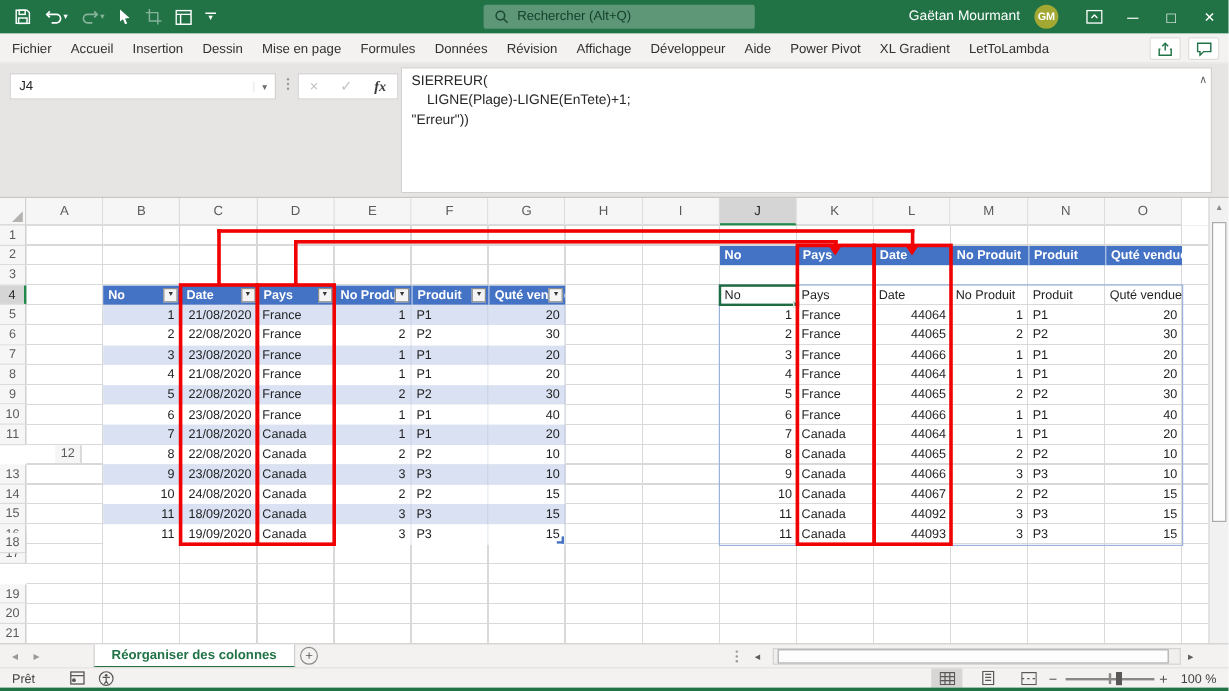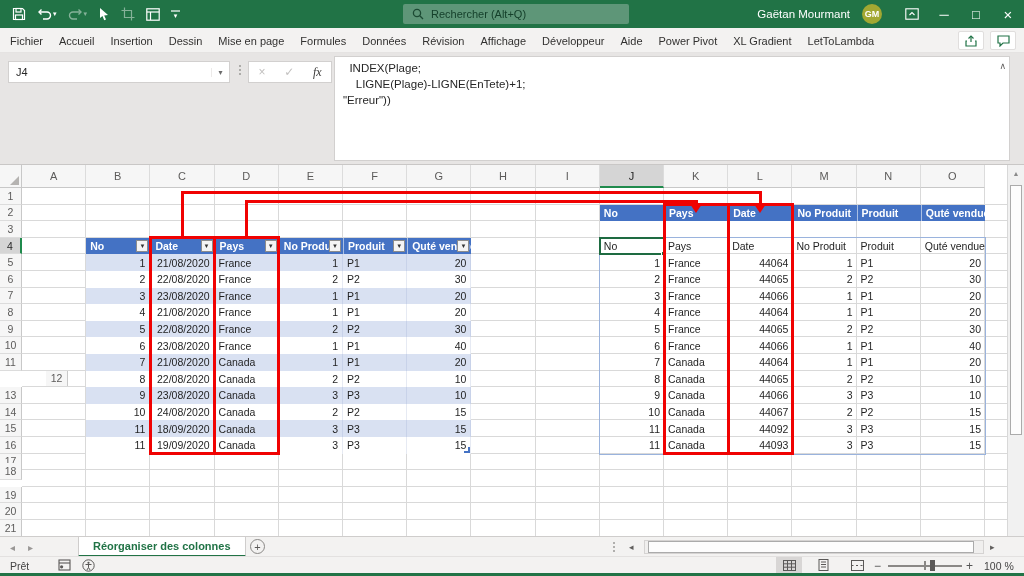--- a/index.html
+++ b/index.html
@@ -36,21 +36,21 @@
   #namebox { position:absolute; left:8px; top:8px; width:222px; height:22px; background:#fff; border:1px solid #d2d0cf;
              font-size:11px; color:#262626; display:flex; align-items:center; }
   #namebox .val { flex:1; padding-left:7px; }
   #namebox .dd { width:18px; text-align:center; color:#6b6b6b; font-size:8px; border-left:1px solid #eceae9; }
   .vdots { position:absolute; width:3px; display:flex; flex-direction:column; gap:2px; align-items:center; }
   .vdots i { width:2px; height:2px; border-radius:50%; background:#9a9896; }
   #fx-box { position:absolute; left:248px; top:8px; width:84px; height:22px; background:#fff; border:1px solid #d2d0cf;
             display:flex; align-items:center; justify-content:space-around; }
   #fx-box .x { color:#c2c0bf; font-size:12px; }
   #fx-box .ck { color:#c2c0bf; font-size:12px; }
-  #fx-box .fx { color:#3b3a39; font-size:12px; font-style:italic; font-family:"Liberation Serif","DejaVu Serif",serif; font-weight:normal; }
+  #fx-box .fx { color:#3b3a39; font-size:12px; font-style:italic; font-family:"Liberation Serif","DejaVu Serif",serif; font-weight:bold; }
   #formula-box { position:absolute; left:334px; top:3px; width:676px; height:105px; background:#fff; border:1px solid #d2d0cf;
                  padding:3px 22px 3px 8px; overflow:hidden; }
   .fline { font-size:11.5px; line-height:16px; color:#262626; white-space:pre; }
   #fcollapse { position:absolute; right:18px; top:8px; font-size:9px; color:#605e5d; }
 
   
   #corner { position:absolute; left:0; top:165px; width:22px; height:23px; background:#f6f6f6;
             border-right:1px solid #c8c8c8; border-bottom:1px solid #c8c8c8; }
   #corner .tri { position:absolute; right:2px; bottom:2px; width:0; height:0;
                  border-left:9px solid transparent; border-bottom:9px solid #b5b3b1; }
@@ -235,21 +235,21 @@
         <i></i>
         <i></i>
         <i></i>
       </div>
     <div id="fx-box">
       <span class="x">×</span>
       <span class="ck">✓</span>
       <span class="fx">fx</span>
     </div>
     <div id="formula-box">
-        <div class="fline">  INDEX(Plage;</div>
+        <div class="fline">SIERREUR(</div>
         <div class="fline">    LIGNE(Plage)-LIGNE(EnTete)+1;</div>
         <div class="fline">"Erreur"))</div>
       </div>
     <span id="fcollapse">∧</span>
   </div>
 
   <div id="corner">
       <span class="tri"></span>
     </div>
   <div id="colheads">
@@ -280,21 +280,21 @@
       <div class="rowhead" style="top: 304.2px; height: 16.6px;">8</div>
       <div class="rowhead" style="top: 320.8px; height: 16.6px;">9</div>
       <div class="rowhead" style="top: 337.4px; height: 16.6px;">10</div>
       <div class="rowhead" style="top: 354px; height: 16.6px;">11</div>
       <div class="rowhead" style="top: 370.6px; height: 16.6px; margin-left: 46px;">12</div>
       <div class="rowhead" style="top: 387.2px; height: 16.6px;">13</div>
       <div class="rowhead" style="top: 403.8px; height: 16.6px;">14</div>
       <div class="rowhead" style="top: 420.4px; height: 16.6px;">15</div>
       <div class="rowhead" style="top: 437px; height: 16.6px;">16</div>
       <div class="rowhead" style="top: 453.6px; height: 16.6px;">17</div>
-      <div class="rowhead" style="top: 463px; height: 16.6px;">18</div>
+      <div class="rowhead" style="top: 444px; height: 16.6px;">18</div>
       <div class="rowhead" style="top: 486.8px; height: 16.6px;">19</div>
       <div class="rowhead" style="top: 503.4px; height: 16.6px;">20</div>
       <div class="rowhead" style="top: 520px; height: 16.6px;">21</div>
     </div>
   <div id="gridlines"></div>
   <div id="cells-layer">
       <div class="cell l thead" style="position: absolute; left: 86.2px; top: 237.8px; width: 64.2px; height: 16.6px;">
         <span style="overflow: hidden; white-space: nowrap;">No</span>
         <span class="filter-btn">▼</span>
       </div>

